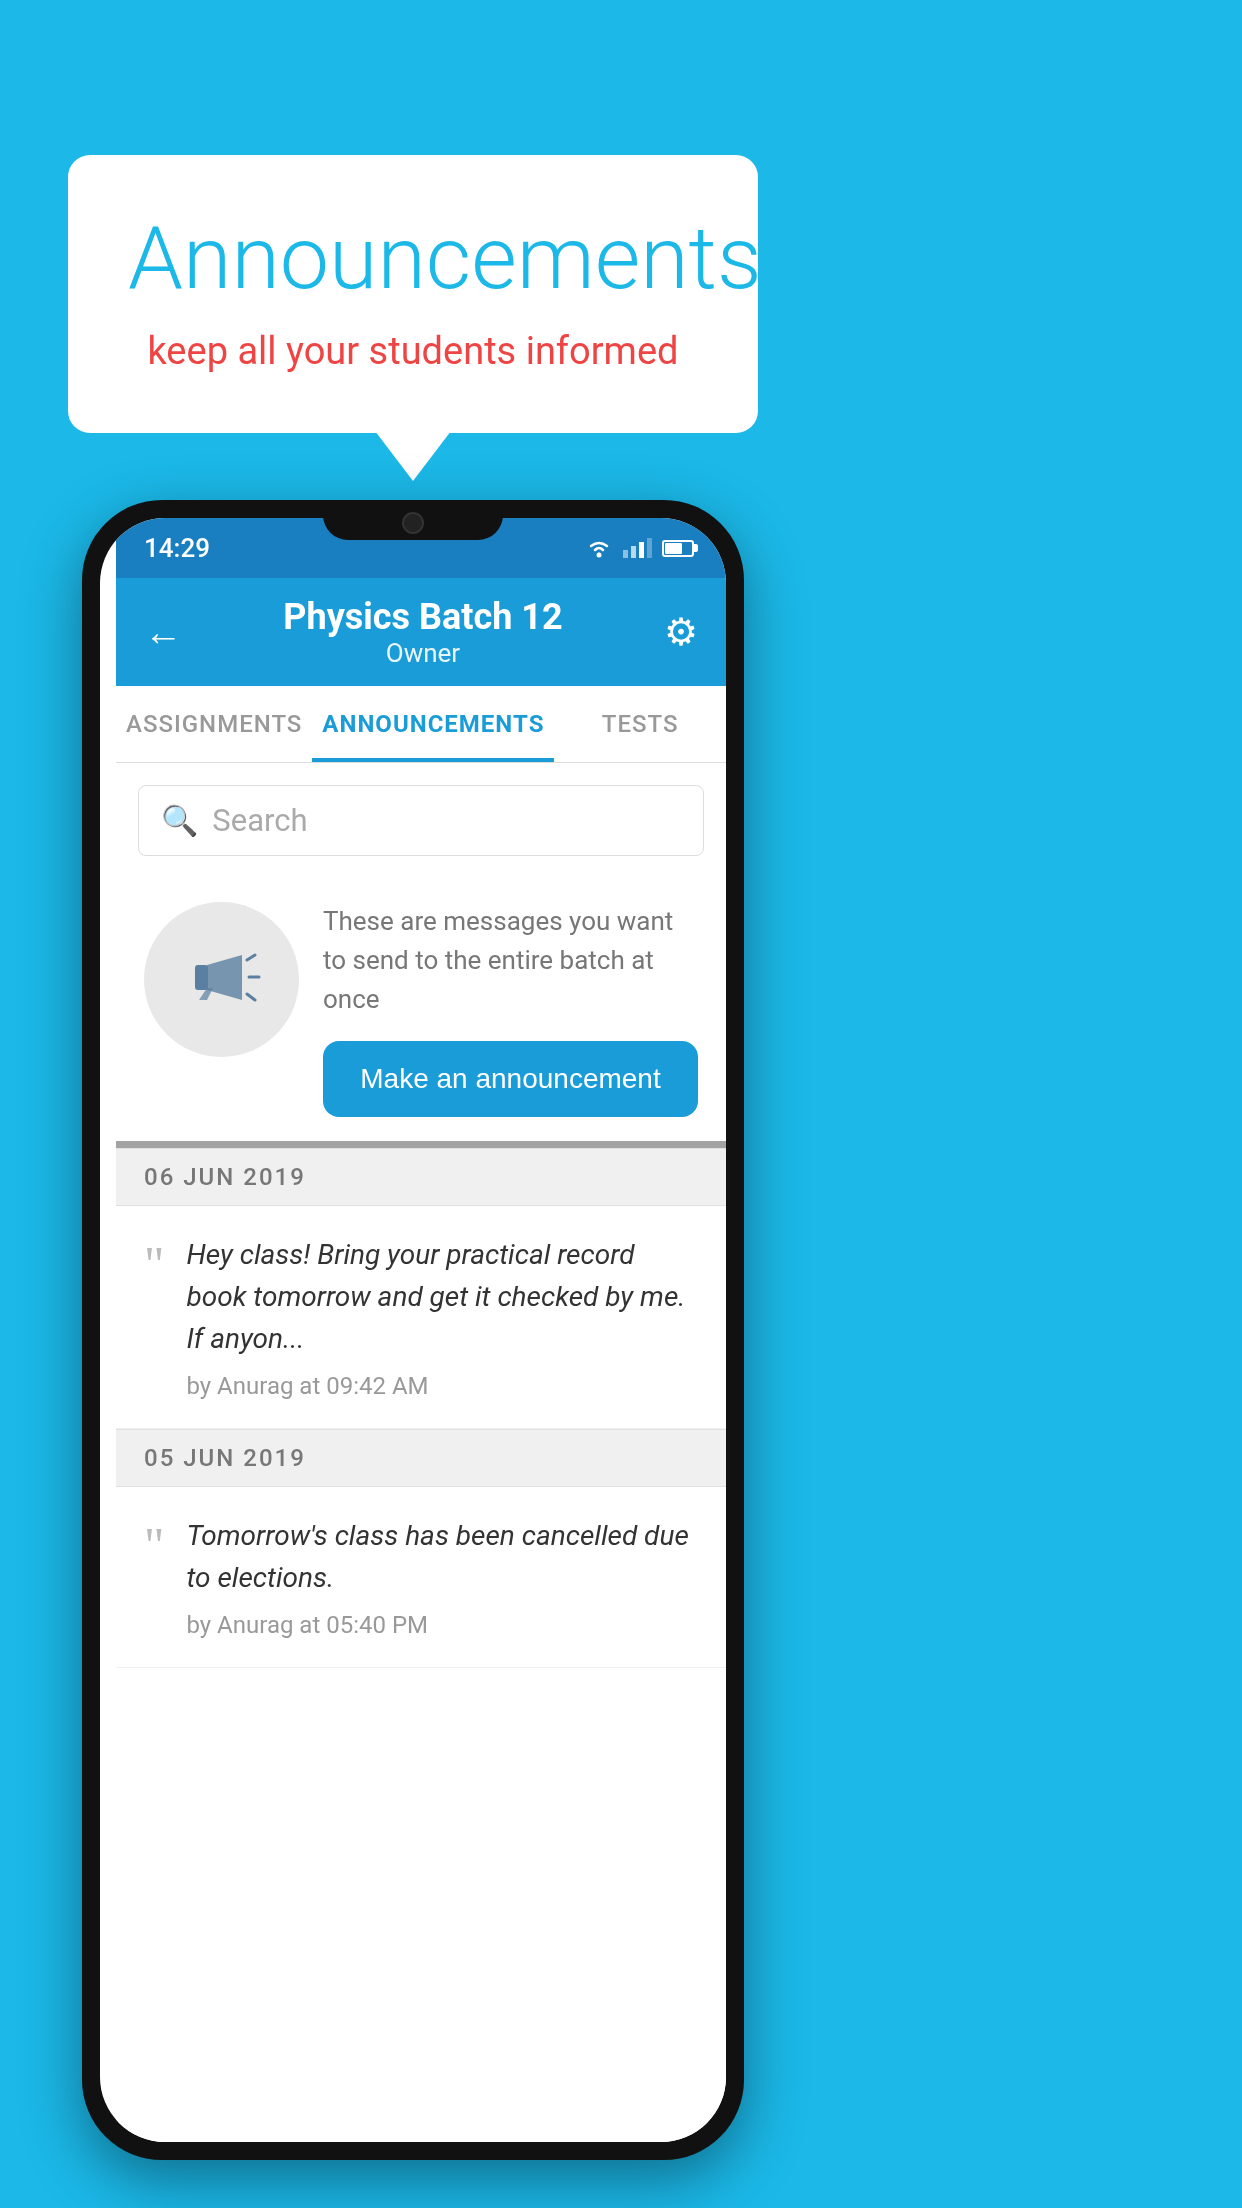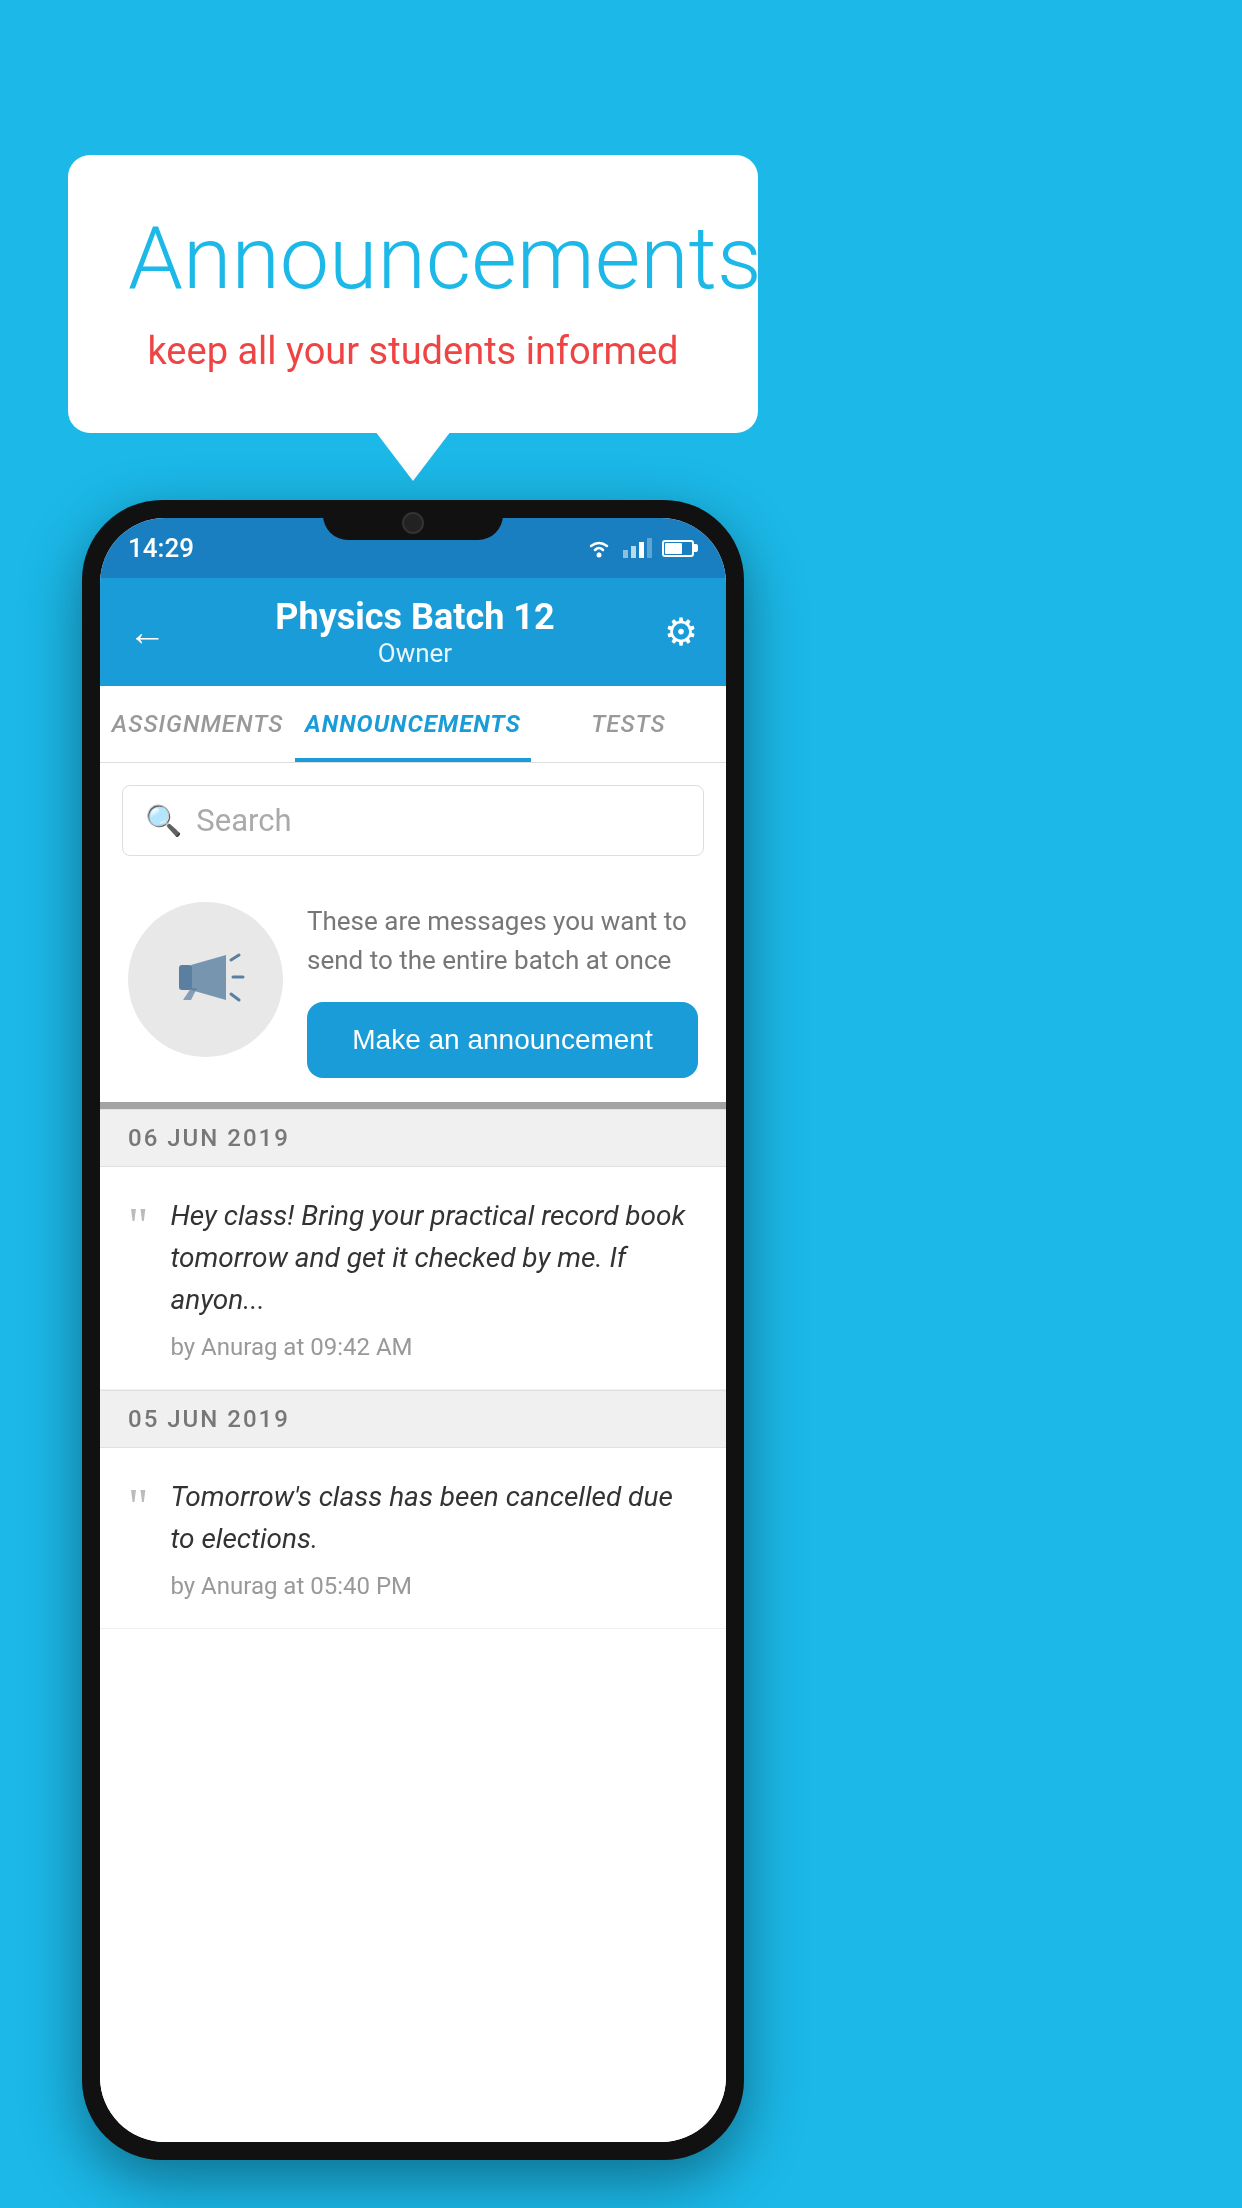--- a/index.html
+++ b/index.html
@@ -101,20 +101,21 @@
     }
 
     .phone-screen {
       width: 100%;
       height: 100%;
       background: white;
       border-radius: 65px;
       overflow: hidden;
       display: flex;
       flex-direction: column;
+      padding-left: 16px;
     }
 
     
     .status-bar {
       background: #1a7fc1;
       height: 60px;
       display: flex;
       align-items: center;
       justify-content: space-between;
       padding: 0 32px 0 28px;
@@ -222,21 +223,20 @@
     .tab {
       flex: 1;
       text-align: center;
       padding: 24px 10px;
       font-size: 24px;
       font-weight: 500;
       color: #999;
       letter-spacing: 1px;
       cursor: pointer;
       position: relative;
-      font-style: italic;
     }
 
     .tab.active {
       color: #1a9cd8;
       font-weight: 700;
     }
 
     .tab.active::after {
       content: '';
       position: absolute;

